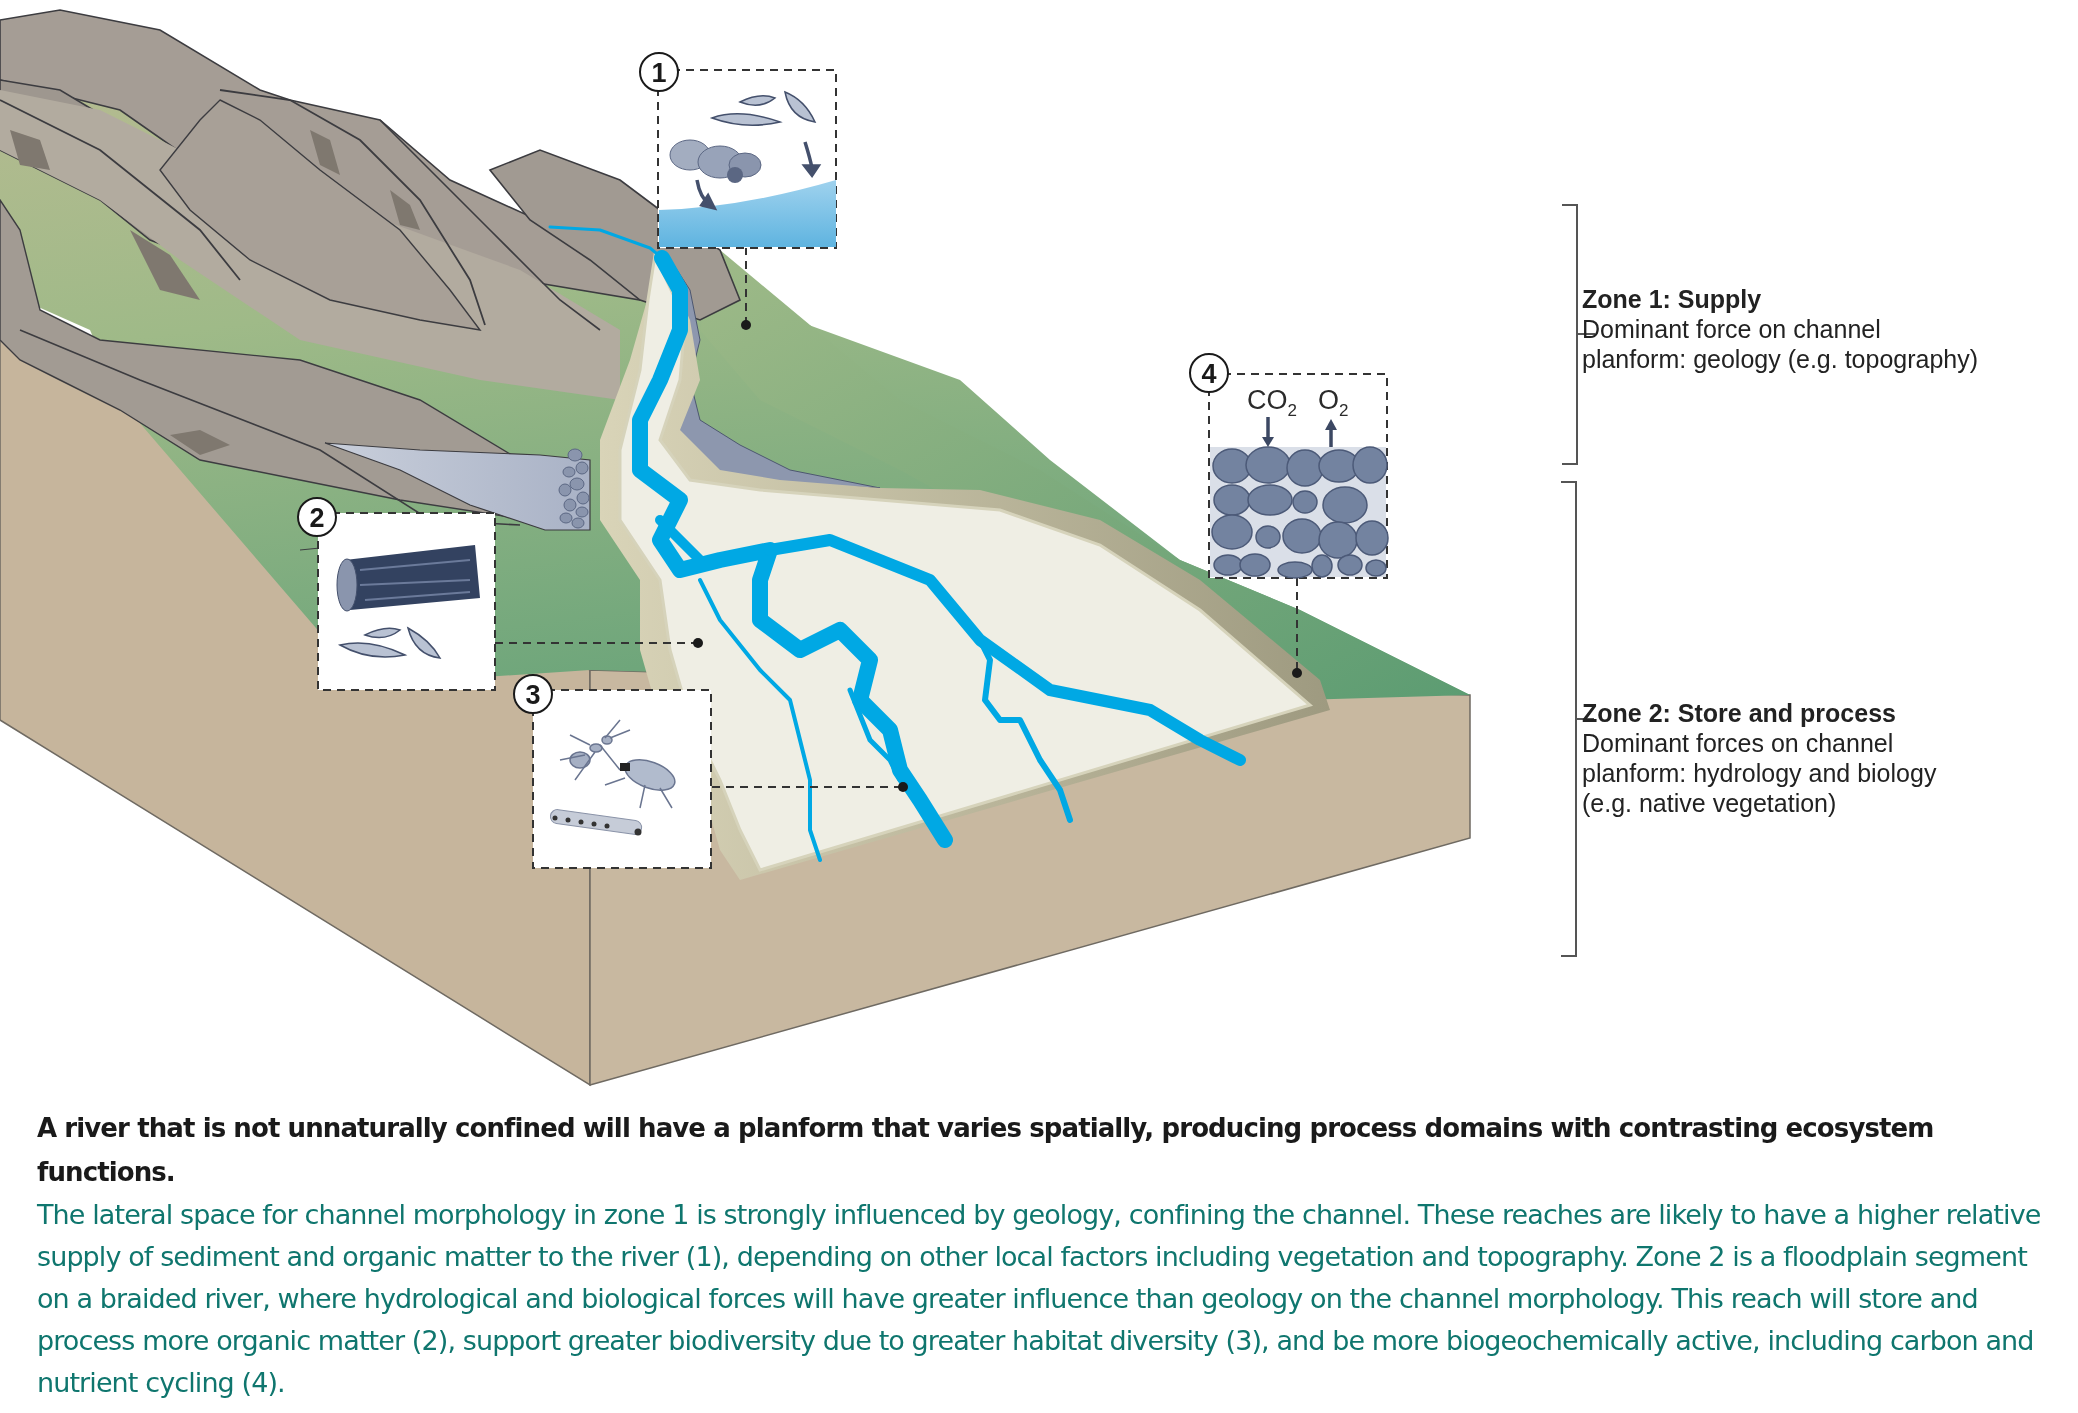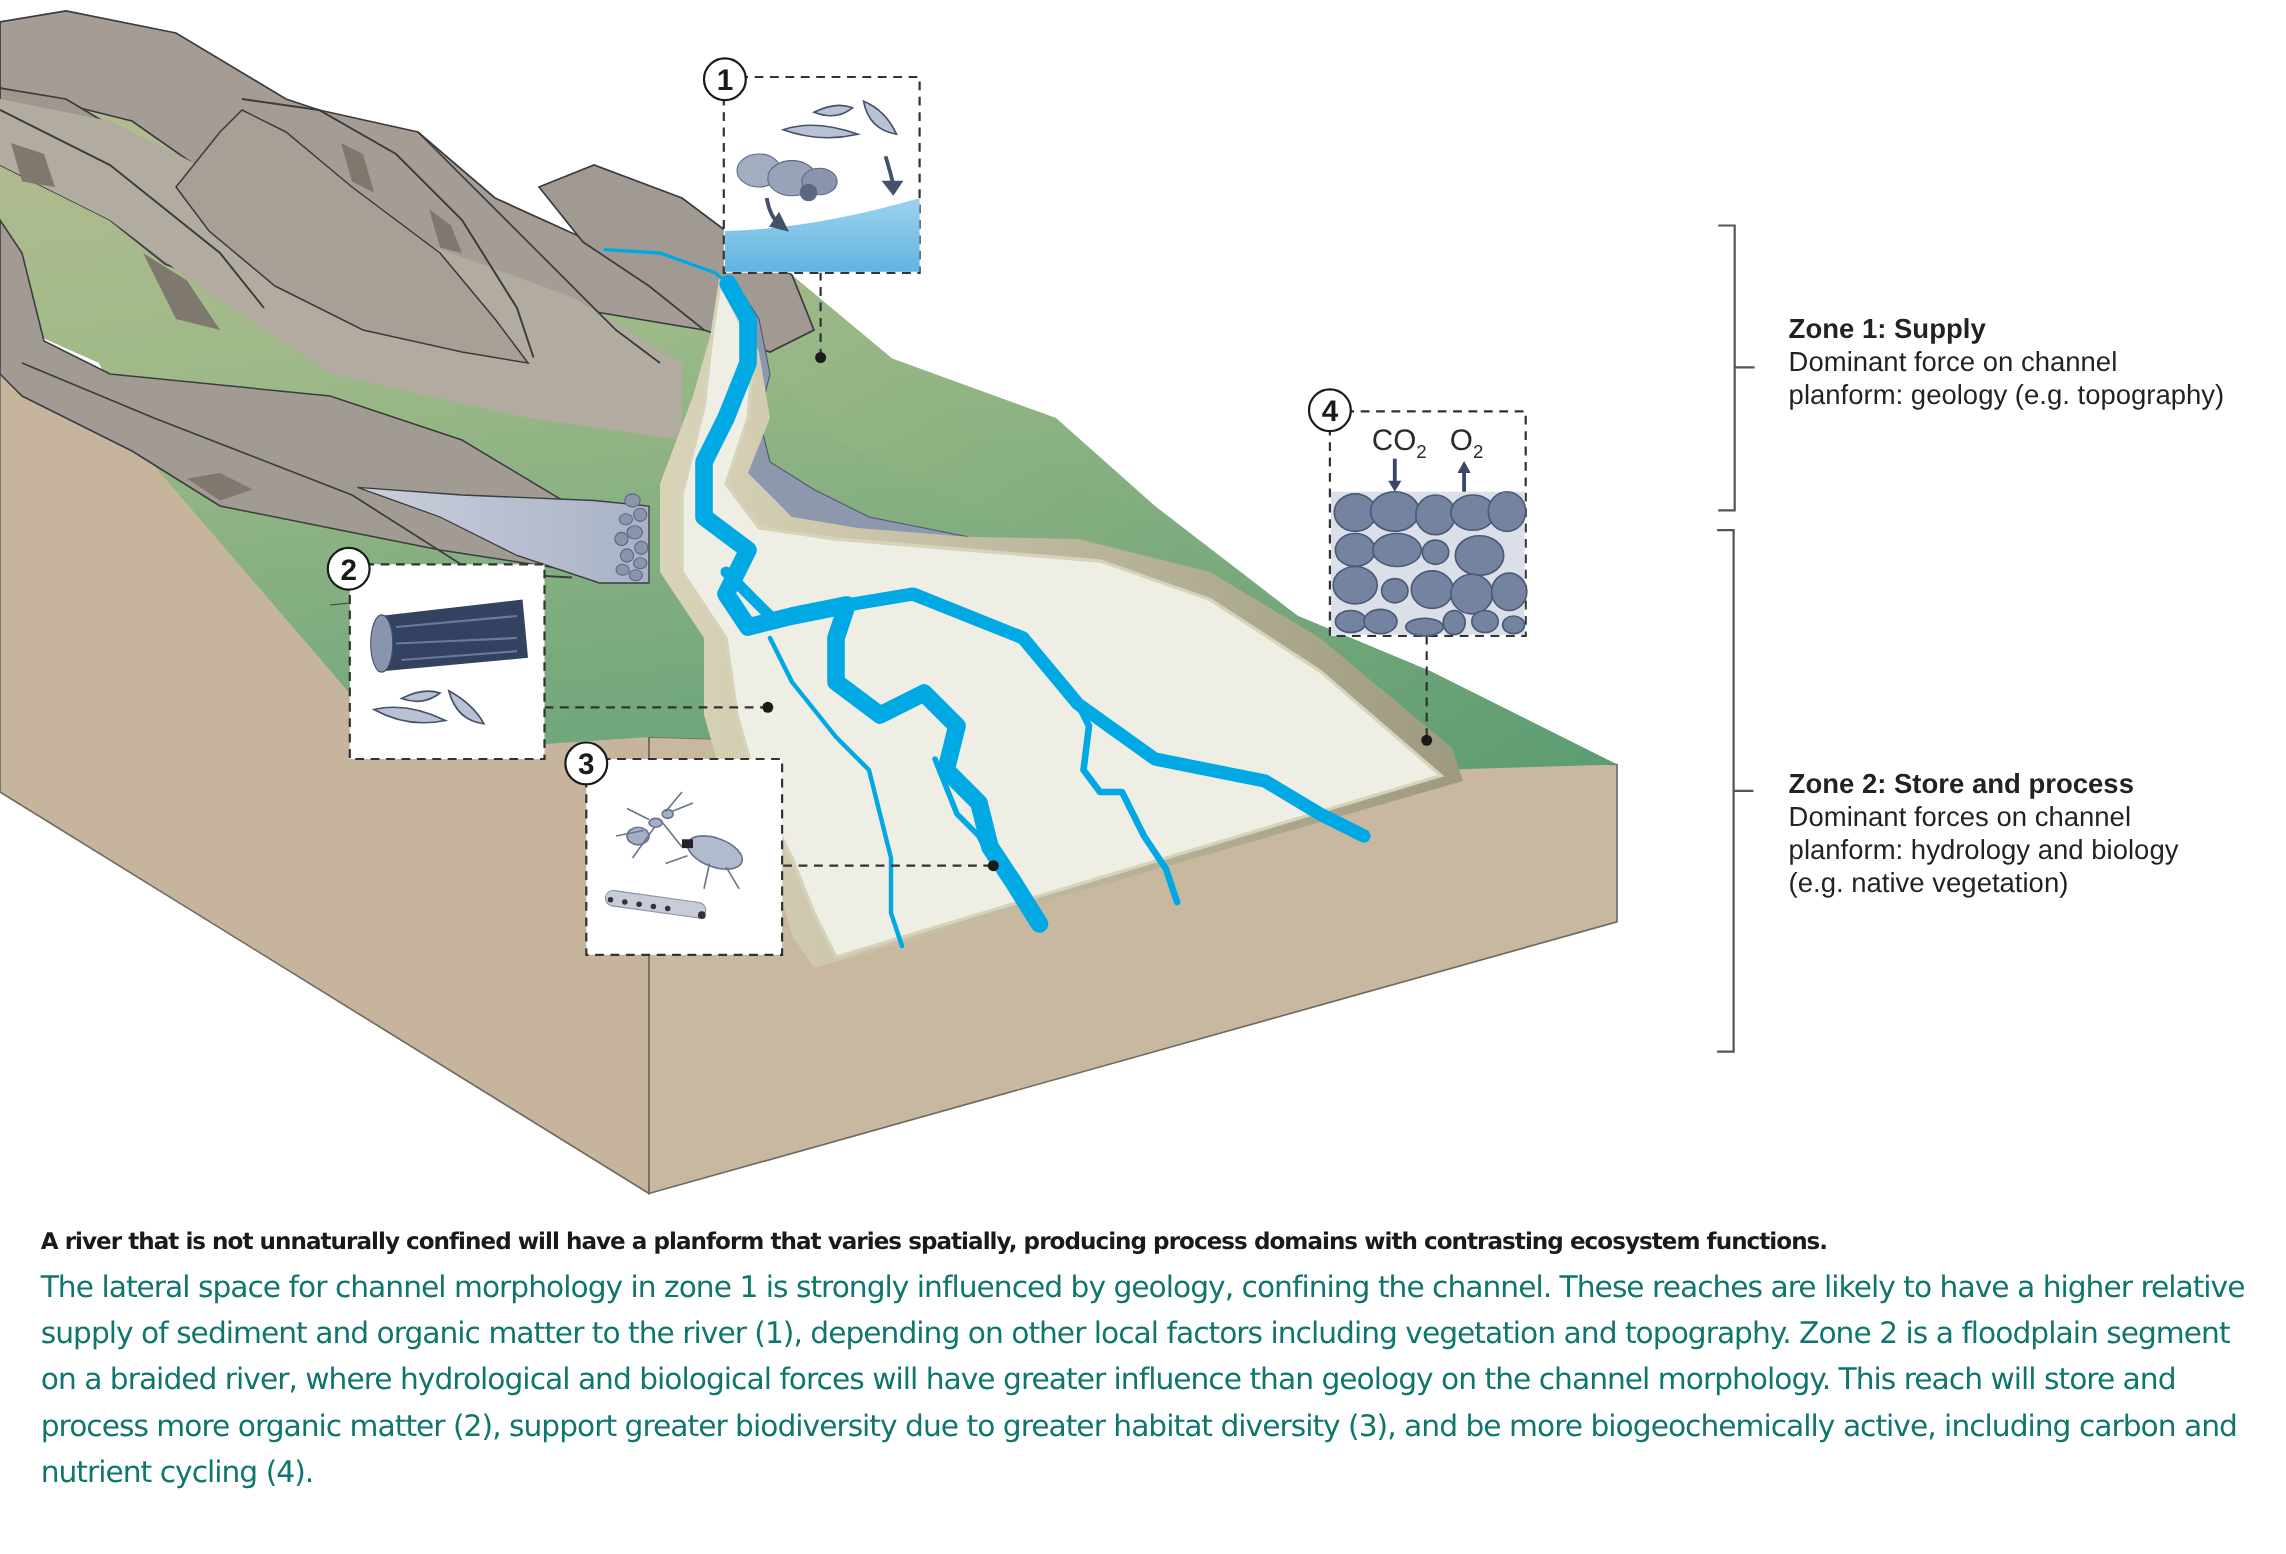--- a/index.html
+++ b/index.html
@@ -1,27 +1,27 @@
 <!DOCTYPE html>
 <html><head>
 <meta charset="utf-8">
 <style>
   html,body{margin:0;padding:0;background:#ffffff;}
   body{width:2078px;height:1413px;position:relative;overflow:hidden;font-family:"Liberation Sans",sans-serif;color:#1a1a1a;}
   #scene{position:absolute;left:0;top:0;width:2078px;height:1100px;}
-  .zone-label{position:absolute;left:1626px;font-family:"Liberation Sans",sans-serif;font-size:25px;line-height:30px;color:#222;}
+  .zone-label{position:absolute;left:1582px;font-family:"Liberation Sans",sans-serif;font-size:25px;line-height:30px;color:#222;}
   .zone-label .zt{font-weight:bold;display:block;}
   .zone-label .zd{display:block;white-space:pre-line;}
   #zone1{top:284px;}
   #zone2{top:658px;margin-top:40px;}
   .inset-num{font-family:"Liberation Sans",sans-serif;font-weight:bold;font-size:27px;fill:#1a1a1a;}
   .chem{font-family:"Liberation Sans",sans-serif;font-size:27px;fill:#2b2b2b;}
   .chem-sub{font-family:"Liberation Sans",sans-serif;font-size:17px;fill:#2b2b2b;}
   #caption{position:absolute;left:37px;top:1106px;width:2010px;font-family:"DejaVu Sans",sans-serif;}
-  #caption .title{font-weight:bold;font-size:21px;line-height:44px;letter-spacing:-0.9px;margin:0;}
+  #caption .title{font-weight:bold;font-size:26px;line-height:44px;letter-spacing:-0.9px;margin:0;}
   #caption .body{font-size:27px;line-height:42px;letter-spacing:-0.9px;margin:0;color:#0f766e;}
 </style>
 </head>
 <body>
 
 <svg id="scene" viewBox="0 0 2078 1100" xmlns="http://www.w3.org/2000/svg">
   <defs>
     <linearGradient id="gGrass" x1="0" y1="0" x2="0.3" y2="1">
       <stop offset="0" stop-color="#b9bb92"></stop>
       <stop offset="0.45" stop-color="#9fba88"></stop>

